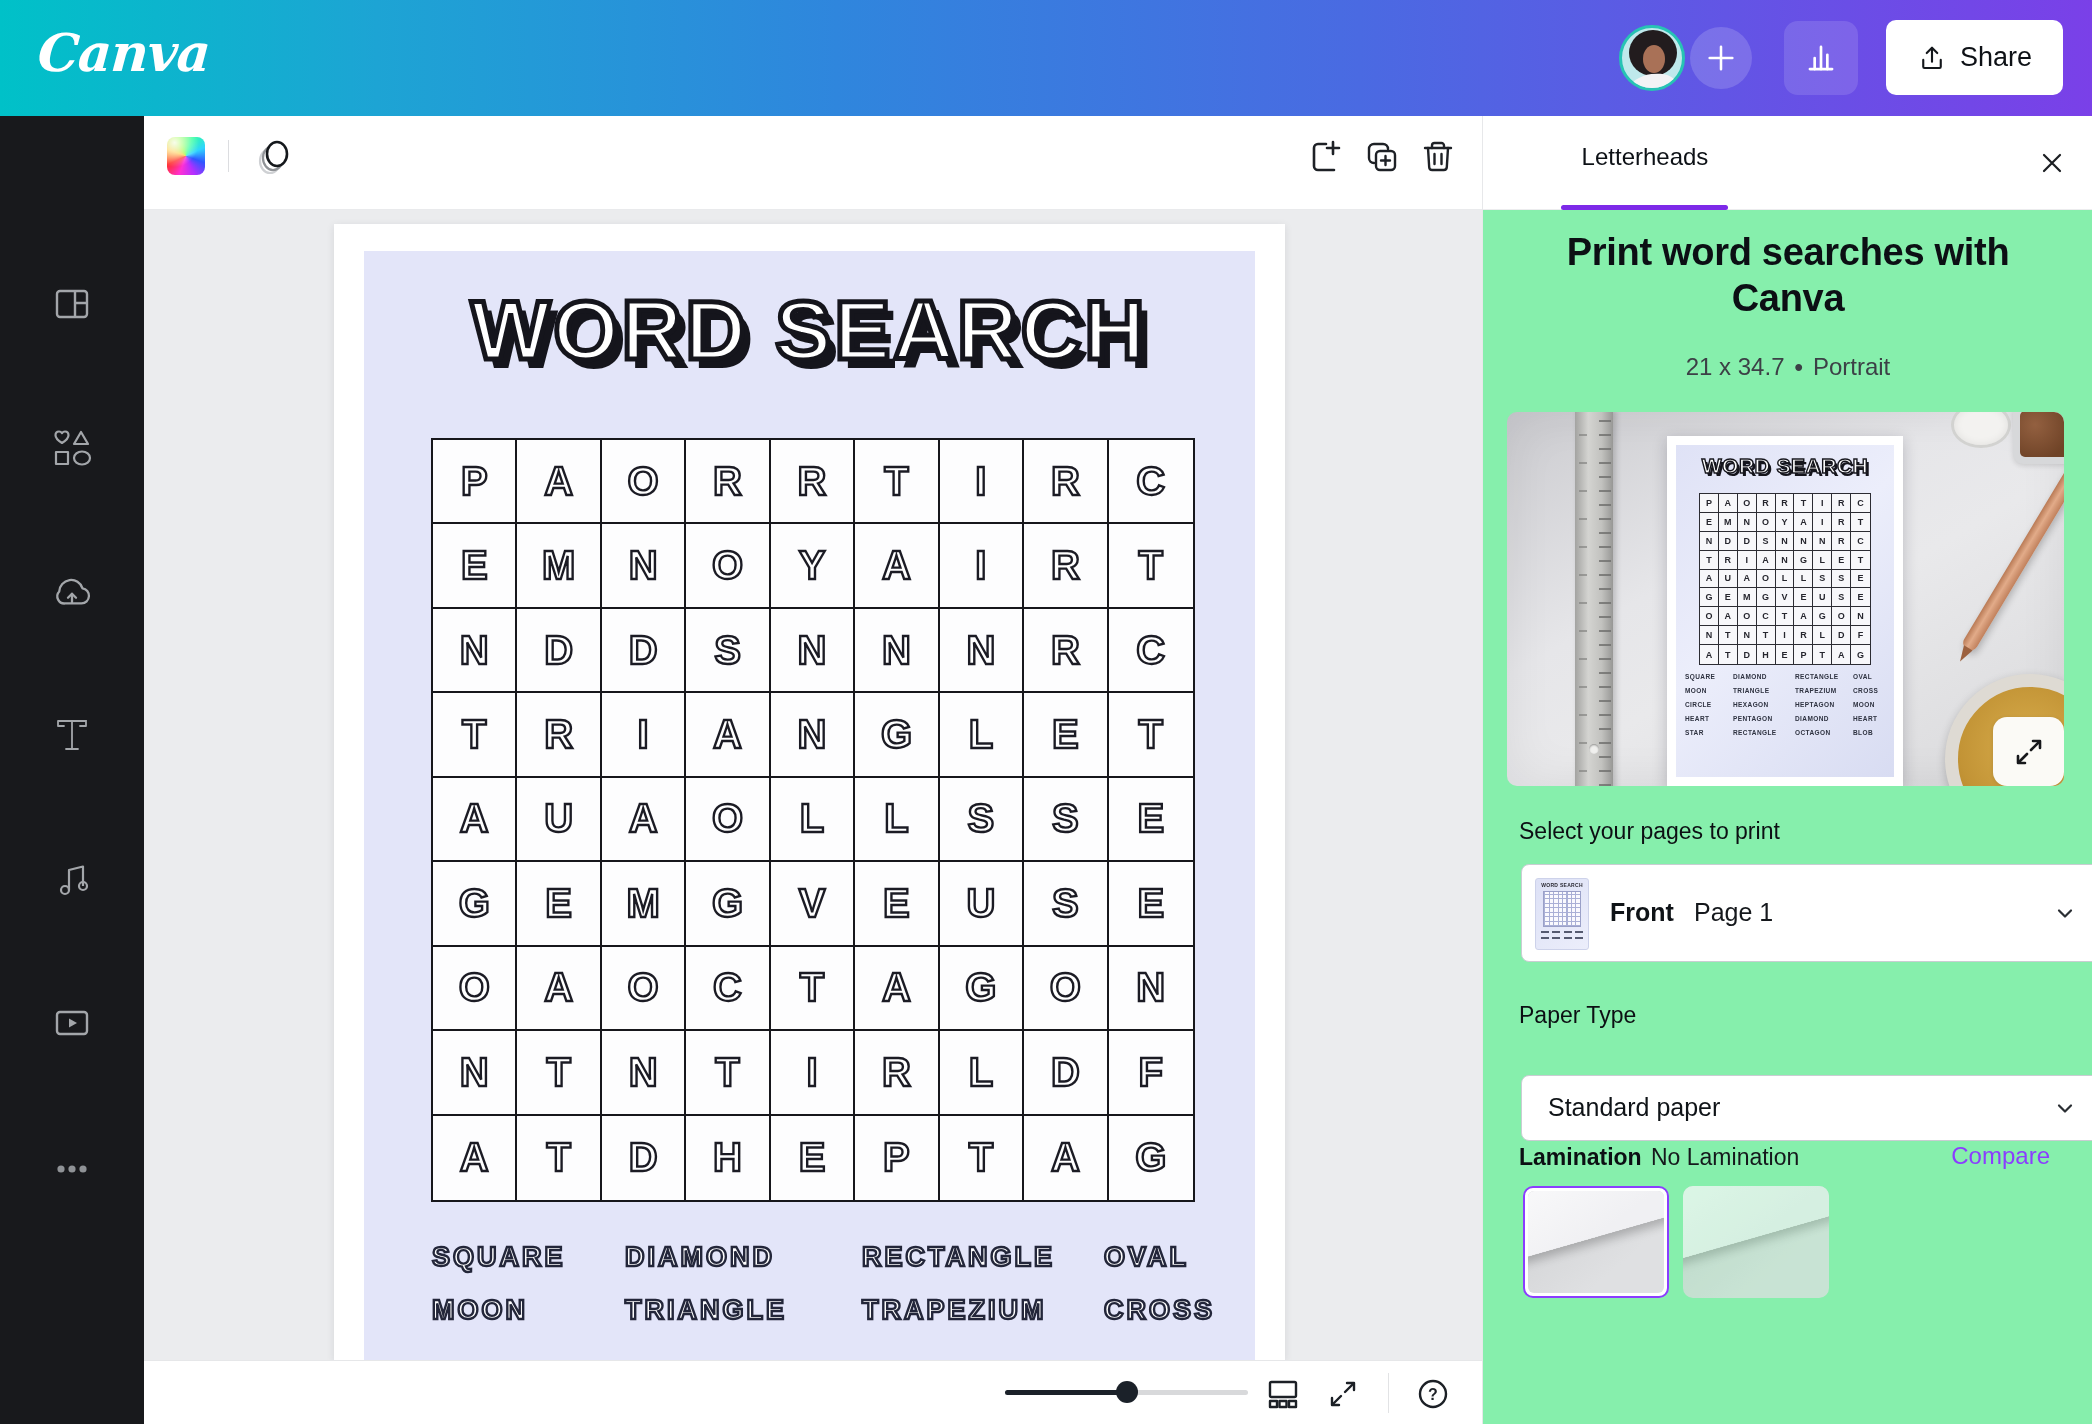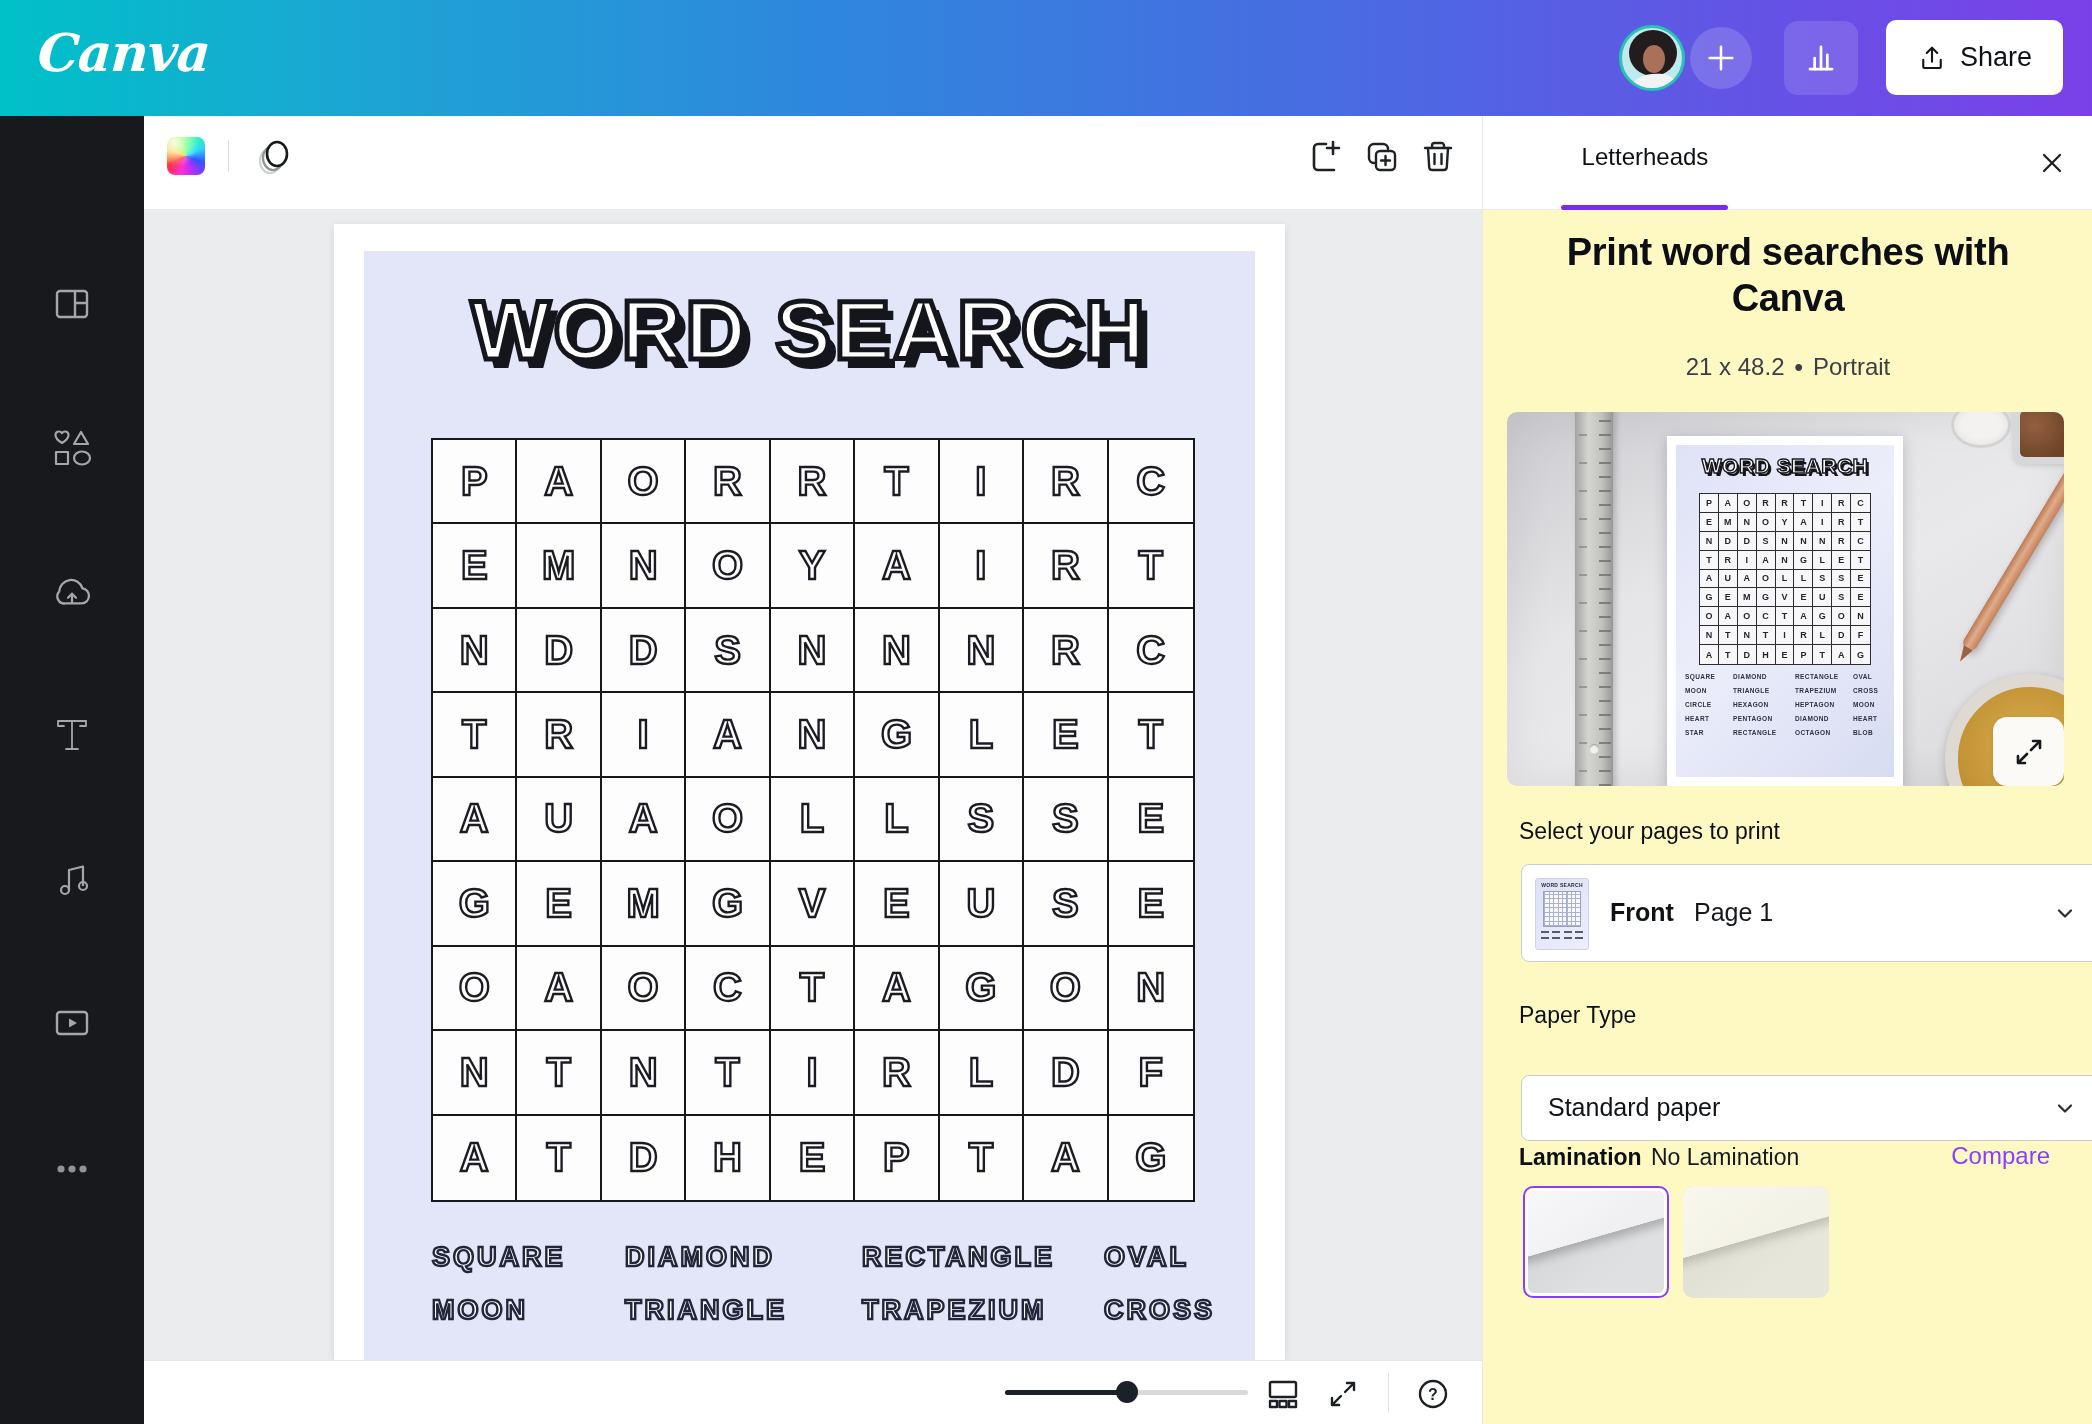--- a/index.html
+++ b/index.html
@@ -64,21 +64,21 @@
   
   .bottombar { position:absolute; left:144px; top:1360px; width:1338px; height:64px; background:#fff;
     border-top:1px solid #e6e7e9; z-index:15; }
   .sl-track { position:absolute; left:861px; top:29px; width:243px; height:5px; border-radius:3px; background:#d8d9db; cursor:pointer; }
   .sl-fill { position:absolute; left:0; top:0; width:122px; height:5px; border-radius:3px; background:#1b2129; }
   .sl-knob { position:absolute; left:972px; top:20px; width:22px; height:22px; border-radius:50%; background:#1b2129; cursor:pointer; }
   .bb-icon { position:absolute; top:14px; width:38px; height:38px; display:flex; align-items:center; justify-content:center; cursor:pointer; }
   .bb-sep { position:absolute; left:1244px; top:12px; width:1px; height:40px; background:#e2e3e5; }
 
   
-  .panel { position:absolute; left:1482px; top:116px; width:610px; height:1308px; background:#fef9c3; z-index:25;
+  .panel { position:absolute; left:1482px; top:116px; width:610px; height:1308px; background:#86efac; z-index:25;
     border-left:1px solid #e7e8ea; }
   .p-header { position:absolute; left:0; top:0; width:610px; height:94px; border-bottom:1px solid #ececee; background:#fff; }
   .p-tab { position:absolute; left:60px; top:27px; width:204px; text-align:center; font-size:24px; font-weight:500; color:#0d1116; cursor:pointer; }
   .p-tab-underline { position:absolute; left:78px; top:89px; width:167px; height:5px; border-radius:3px; background:#7d2ae8; }
   .p-close { position:absolute; left:548px; top:26px; width:42px; height:42px; display:flex; align-items:center; justify-content:center; cursor:pointer; }
   .p-heading { position:absolute; left:35px; top:114px; width:540px; text-align:center;
     font-size:38px; line-height:1.2; font-weight:700; color:#0c0f14; letter-spacing:-.3px; }
   .p-sub { position:absolute; left:0; top:237px; width:610px; text-align:center; font-size:24px; color:#3c4046; }
   .p-sub b.dot { color:#3c4046; font-weight:700; margin:0 10px; }
 
@@ -459,21 +459,21 @@
         <span>
           <svg width="30" height="30" viewBox="0 0 30 30" fill="none" stroke="#1b1e22" stroke-width="2.2" stroke-linecap="round">
             <path d="M7 7l16 16M23 7 7 23"></path>
           </svg>
         </span>
       </div>
     </div>
 
     <div class="p-heading">Print word searches with Canva</div>
     <div class="p-sub">
-      <span>21 x 48.2</span><b class="dot">•</b><span>Portrait</span>
+      <span>21 x 34.7</span><b class="dot">•</b><span>Portrait</span>
     </div>
 
     <div class="preview">
       <div class="pv-ruler"></div>
       <div class="pv-hole"></div>
       <div class="pv-coconut"></div>
       <div class="pv-bowl">
           <div class="pv-bowl-in"></div>
         </div>
       <div class="pv-pen"></div>

